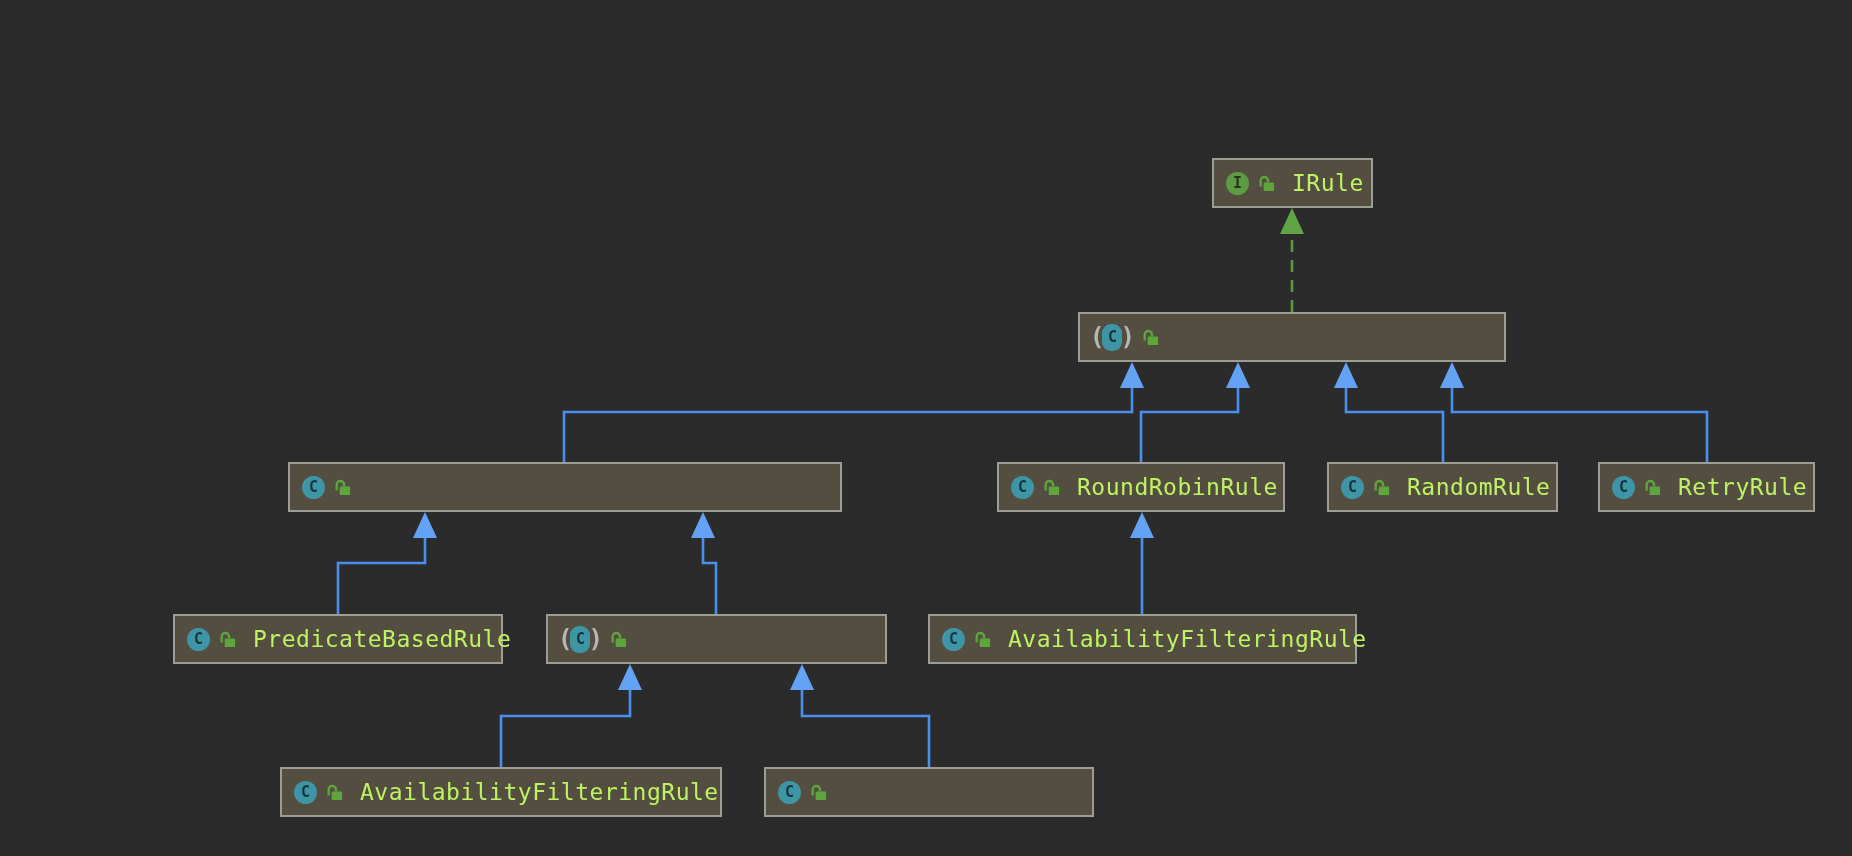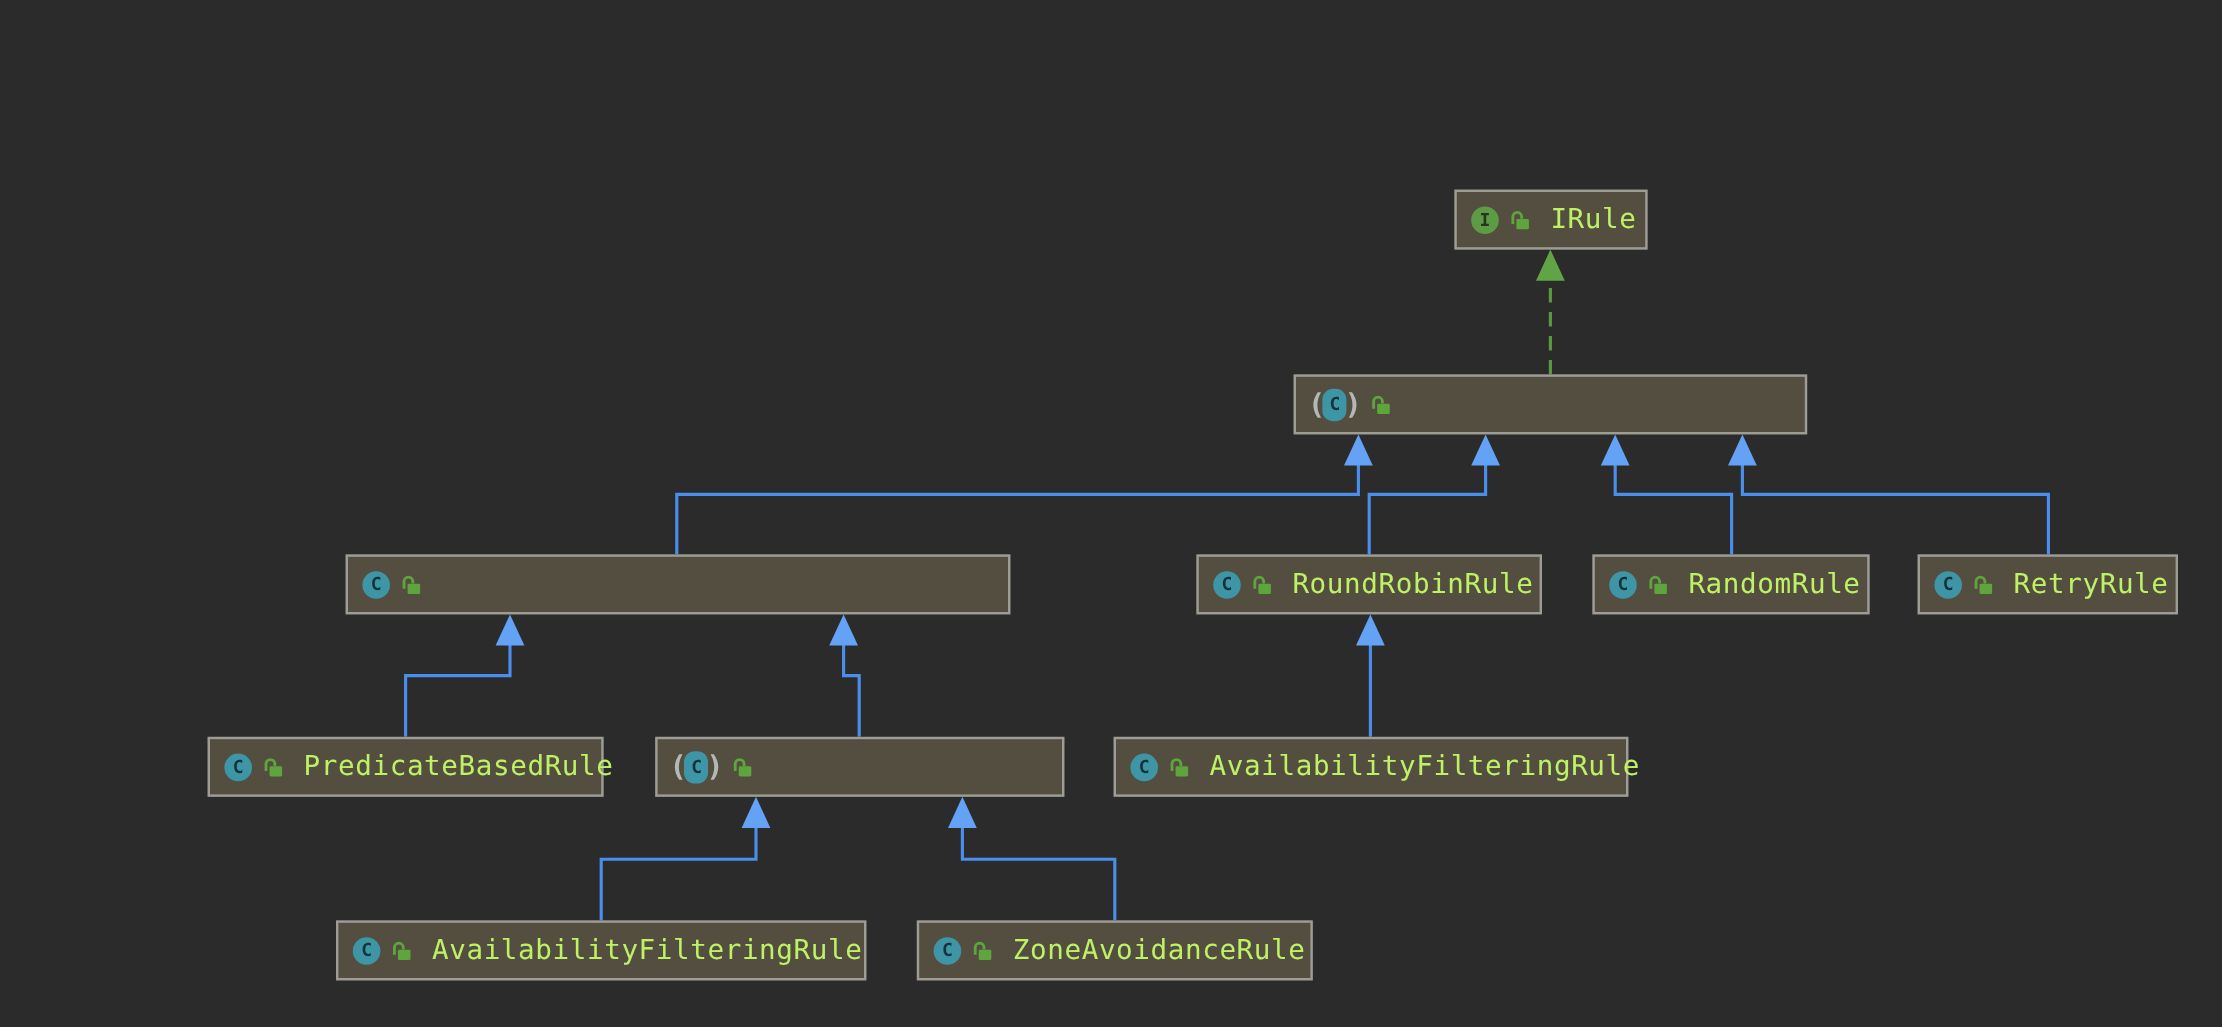--- a/index.html
+++ b/index.html
@@ -253,16 +253,15 @@
       <div class="node kind-class" style="left: 764px; top: 767px; width: 330px; height: 50px;">
         <span class="kind-wrap">
           <span class="kind-circle">C</span>
         </span>
         <span class="lock">
           <svg width="19" height="19" viewBox="0 0 16 16">
             <path d="M3.1 10.6 V5.6 a3.1 3.1 0 0 1 6.2 0 V7" fill="none" stroke="#5fa53d" stroke-width="2"></path>
             <rect x="5.6" y="7.2" width="8.8" height="7.2" rx="1" fill="#5fa53d"></rect>
           </svg>
         </span>
-        <span class="label">ZoneAvoidanceRule</span>
       </div>
     </div>
 </div>
 
 </body></html>

